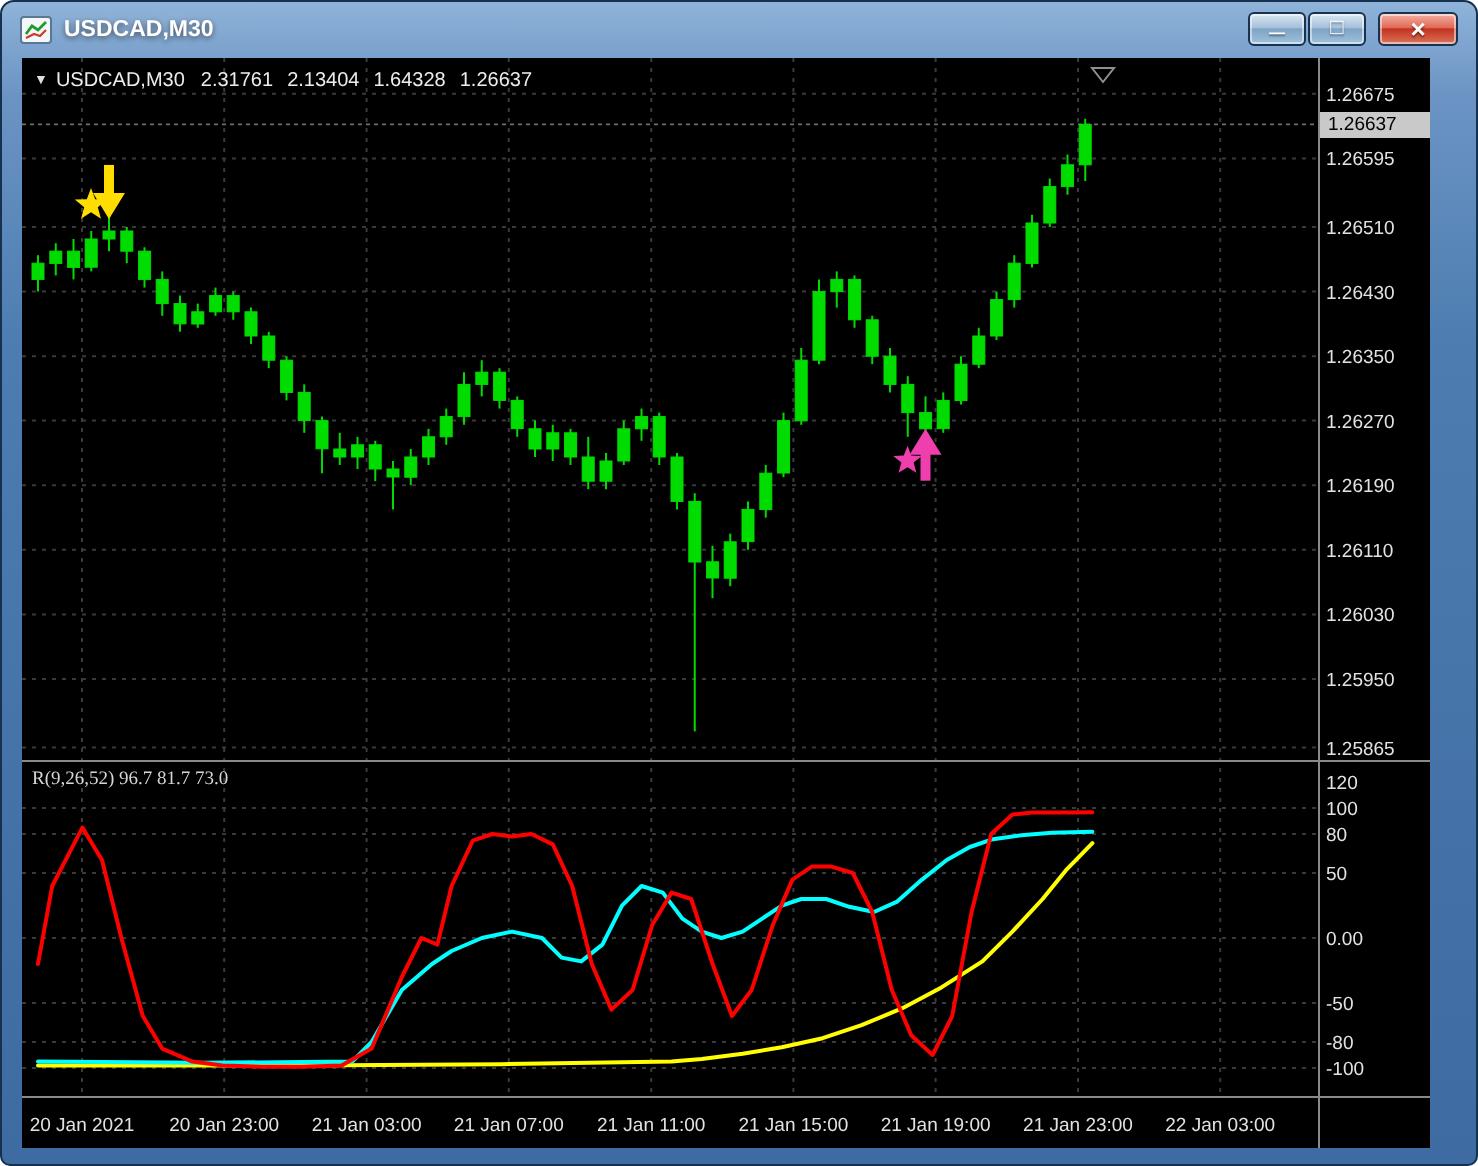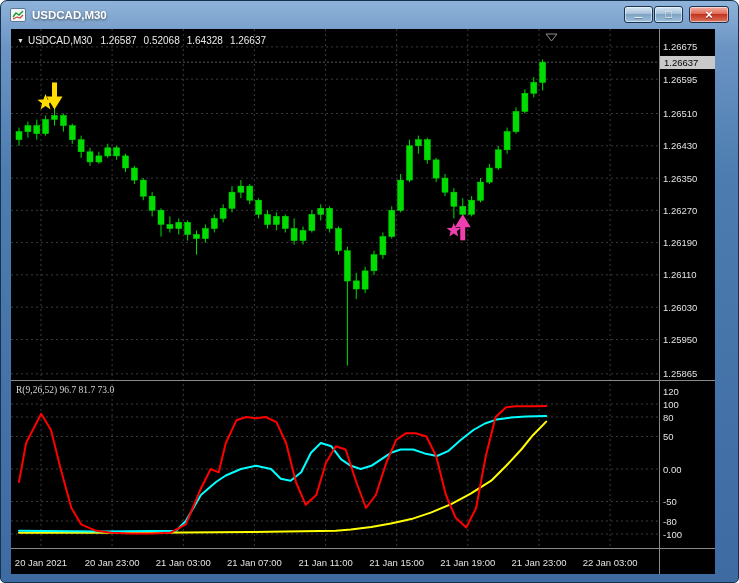--- a/index.html
+++ b/index.html
@@ -259,22 +259,22 @@
           <text x="385.7" y="536.5">21 Jan 15:00</text>
           <text x="456.8" y="536.5">21 Jan 19:00</text>
           <text x="528.0" y="536.5">21 Jan 23:00</text>
           <text x="599.1" y="536.5">22 Jan 03:00</text>
         </g>
       </svg>
 
     <div class="hdr">
       <span class="dd">▼</span>
       <span class="sym">USDCAD,M30</span>
-      <span class="q">1.26587</span>
-      <span class="q">0.52068</span>
+      <span class="q">2.31761</span>
+      <span class="q">2.13404</span>
       <span class="q">1.64328</span>
       <span class="q">1.26637</span>
     </div>
 
     <div class="ind-hdr">R(9,26,52) 96.7 81.7 73.0</div>
 
     <div class="price-tag">1.26637</div>
   </div>
 </div>
 

